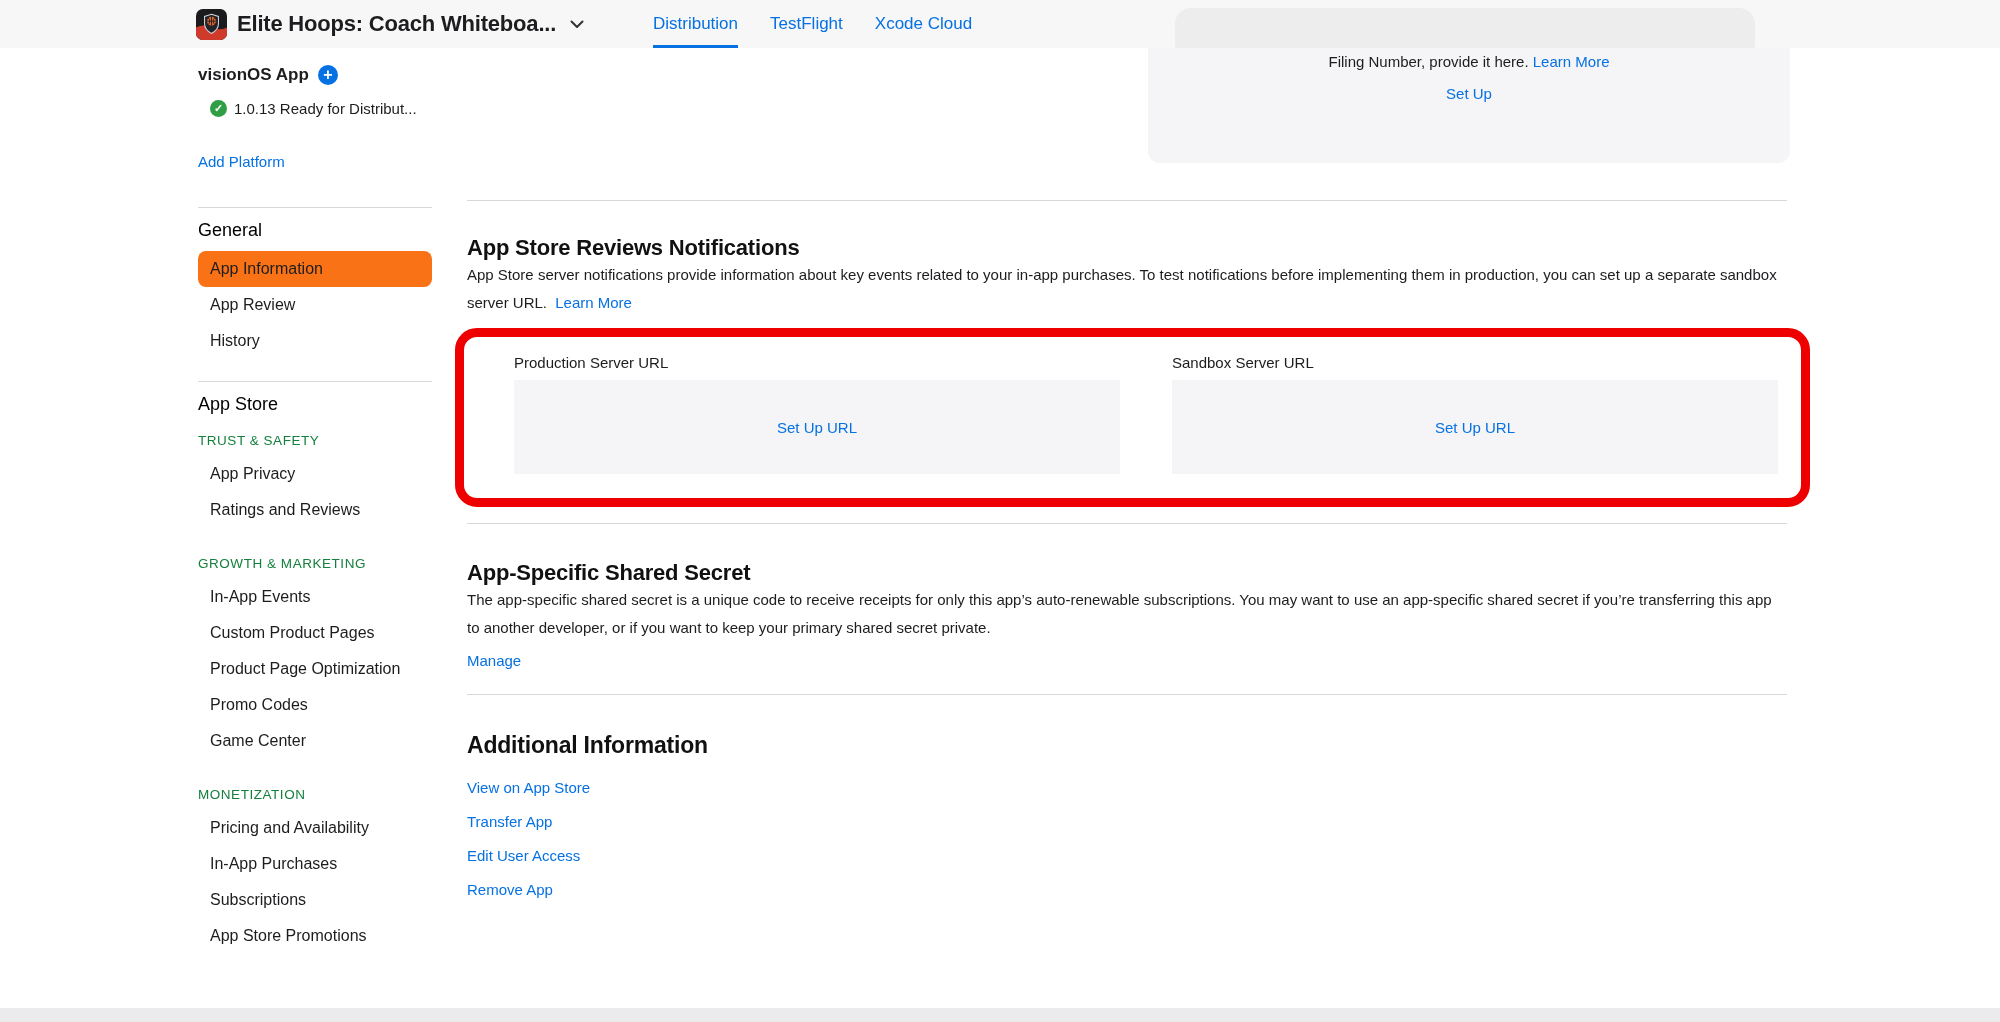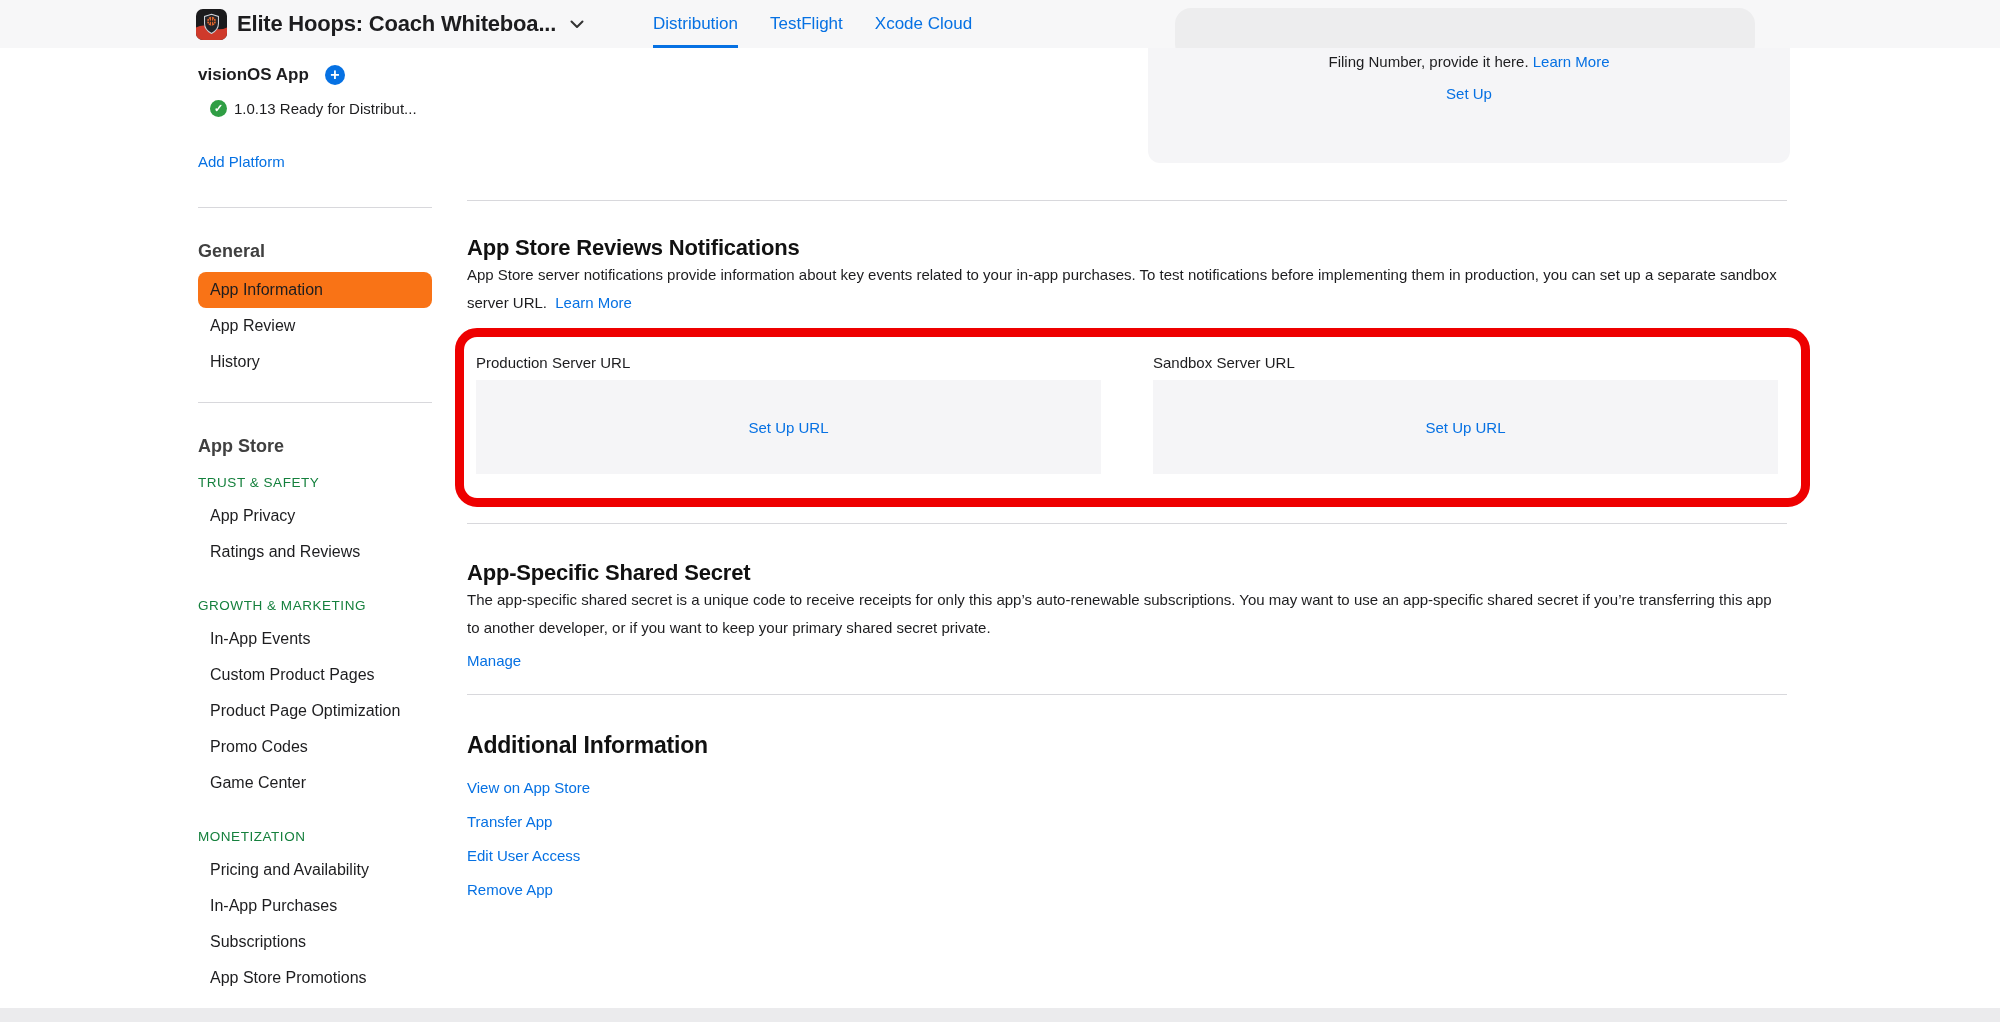--- a/index.html
+++ b/index.html
@@ -13,48 +13,48 @@
   .brand { position:absolute; left:196px; top:0; height:48px; display:flex; align-items:center; gap:10px; }
   .app-icon { width:31px; height:31px; display:block; }
   .app-title { font-size:22px; font-weight:700; color:#1d1d1f; letter-spacing:-0.2px; white-space:nowrap; }
   .chevron-down { margin-left:4px; display:flex; align-items:center; }
   .tabs { position:absolute; left:625px; top:0; height:48px; display:flex; gap:32px;margin-left:28px; }
   .tab { display:flex; align-items:center; height:100%; font-size:17px; color:#0671e3; cursor:pointer; border-bottom:3px solid transparent; padding-top:3px; }
   .tab.active { border-bottom-color:#0671e3; }
 
   
   .sidebar { position:absolute; left:198px; top:64px; width:234px; font-size:16px; }
-  .platform-row { display:flex; align-items:center; gap:16px; height:22px; }
+  .platform-row { display:flex; align-items:center; gap:9px; height:22px; }
   .platform-name { font-size:17px; font-weight:700; }
   .plus-badge { width:20px; height:20px; border-radius:50%; background:#0671e3; color:#fff; display:flex; align-items:center; justify-content:center; font-size:16px; font-weight:700; line-height:1; cursor:pointer; }
   .version-row { margin-top:14px; padding-left:12px; display:flex; align-items:center; gap:7px; font-size:15px; }
   .check-badge { width:17px; height:17px; border-radius:50%; background:#2f9e44; color:#fff; display:flex; align-items:center; justify-content:center; font-size:11px; font-weight:700; flex:0 0 auto; }
   .add-platform { display:inline-block; margin-top:36px; font-size:15px; color:#0671e3; text-decoration:none; cursor:pointer; }
   .side-div { border:none; border-top:1px solid #d8d8dc; margin-top:36px; }
-  .side-heading { margin-top:33px; font-size:18px; font-weight:700; color:#404040; }
+  .side-heading { margin-top:12px; font-size:18px; font-weight:400; color:#000000; }
   .side-list { margin-top:10px; list-style:none; }
   .side-list li { height:36px; line-height:36px; padding-left:12px; border-radius:8px; color:#1d1d1f; cursor:pointer; white-space:nowrap; }
   .side-list li.selected { background:#f97316; }
   .side-caps { margin-top:28px; font-size:13.5px; font-weight:500; color:#15803d; letter-spacing:0.04em; }
 
   
   .filing-card { position:absolute; left:1148px; top:48px; width:642px; height:115px; background:#f5f5f7; border-radius:0 0 12px 12px; text-align:center; font-size:15px; }
   .filing-line { padding-top:5px; color:#1d1d1f; }
   .blue-link { color:#0671e3; text-decoration:none; cursor:pointer; }
   .filing-setup { display:inline-block; margin-top:15px; font-size:15px; }
 
   
   .main { position:absolute; left:467px; top:200px; width:1320px; }
   .main hr { border:none; border-top:1px solid #d8d8dc; }
   .h2 { margin-top:34px; font-size:22px; font-weight:700; color:#111; letter-spacing:-0.2px; }
   .body-text { font-size:15px; line-height:28px; color:#1d1d1f; }
   .body-text .blue-link { margin-left:4px; }
 
   .red-box { margin:11px 0 0 -12px; width:calc(100% + 35px); border:9px solid #ee0000; border-radius:22px; padding:17px 23px 24px 12px; }
-  .url-grid { display:grid; grid-template-columns:1fr 1fr; column-gap:52px; }
+  .url-grid { display:grid; grid-template-columns:1fr 1fr; column-gap:52px;margin-left:38px; }
   .url-label { font-size:15px; color:#1d1d1f; }
   .url-panel { margin-top:9px; height:94px; background:#f5f5f7; display:flex; align-items:center; justify-content:center; }
   .url-panel .blue-link { font-size:15px; }
 
   .hr-2 { margin-top:16px; }
   .h2-gap { margin-top:36px; }
   .manage-link { display:inline-block; margin-top:10px; font-size:15px; }
   .hr-3 { margin-top:24px; }
   .h2-gap2 { margin-top:37px; font-size:23px; }
   .info-links { margin-top:18px; list-style:none; }

